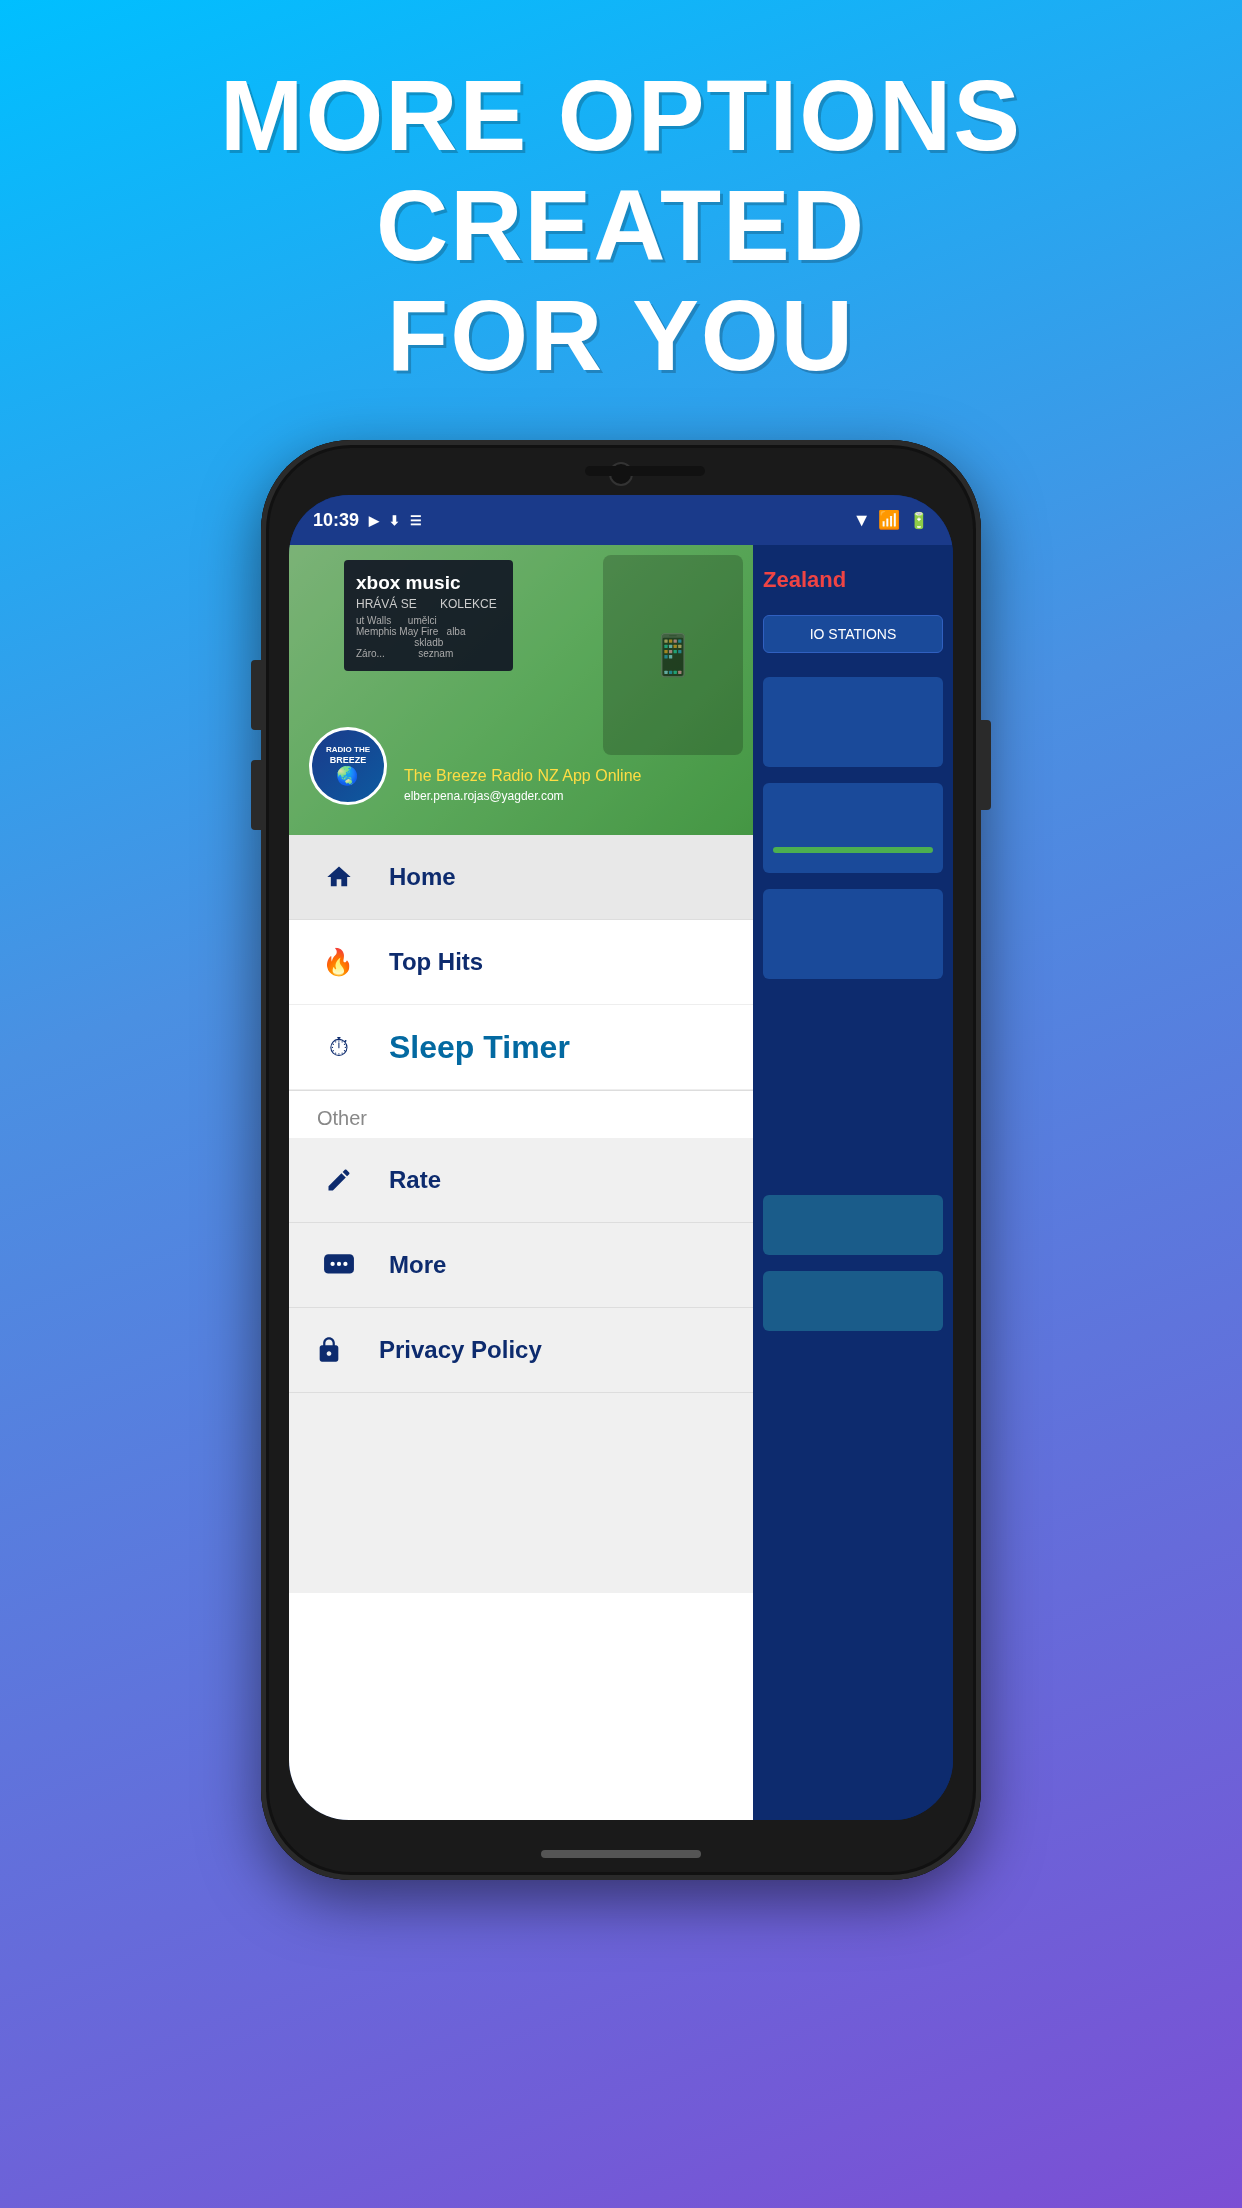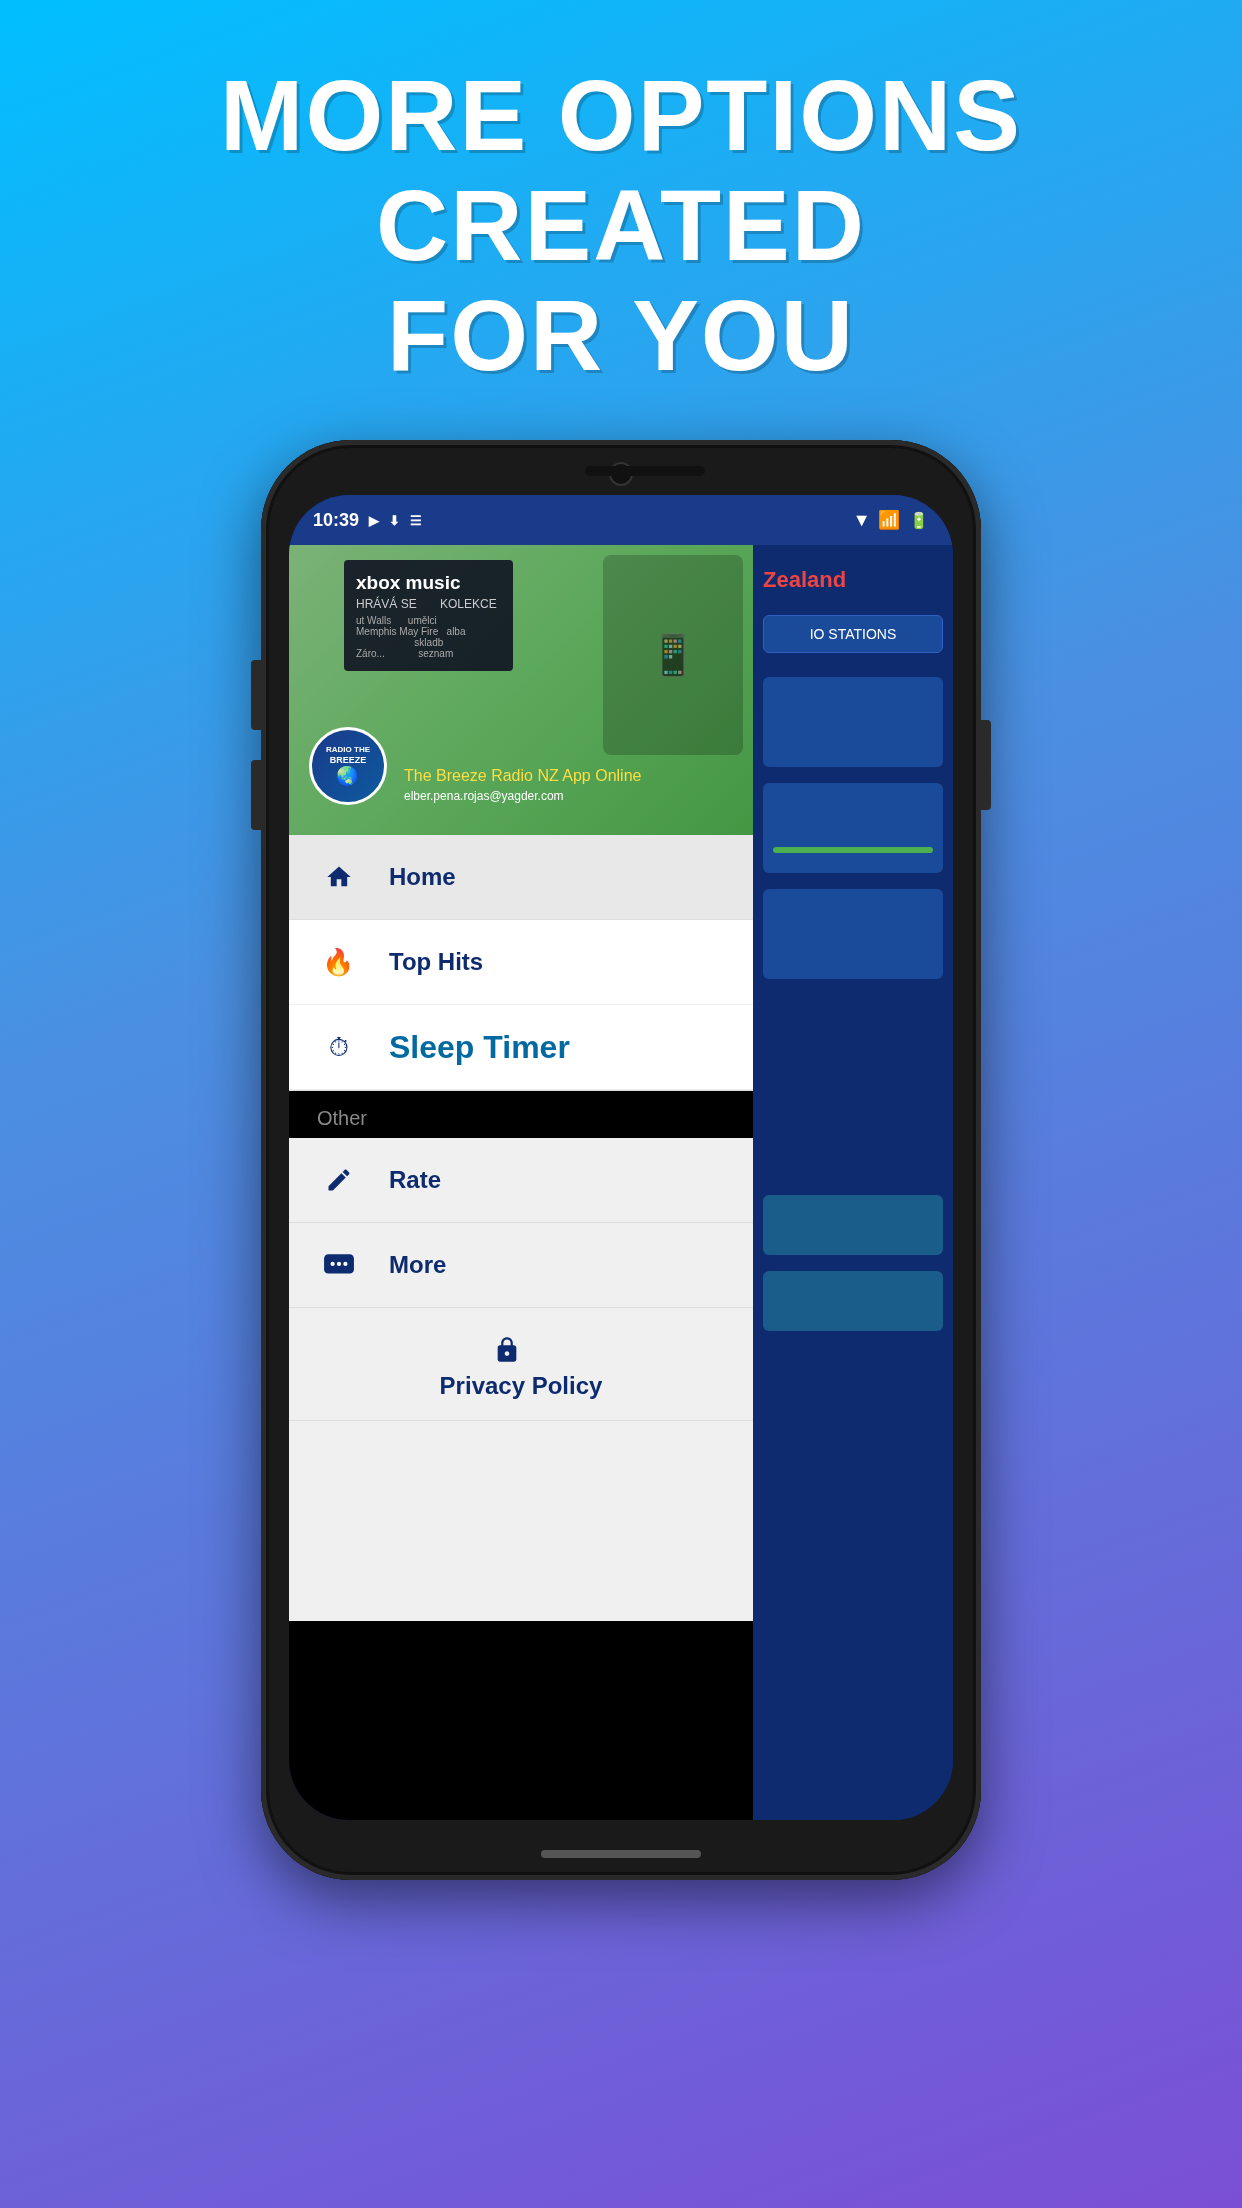--- a/index.html
+++ b/index.html
@@ -103,21 +103,21 @@
             <span style="color:#0d2b6e;font-size:24px;font-weight:bold;">Top Hits</span>
           </div>
 
           <div style="display:flex;align-items:center;padding:20px 28px;background:white;border-bottom:1px solid #eee;">
             <div style="width:44px;height:44px;display:flex;align-items:center;justify-content:center;margin-right:28px;color:#0d2b6e;font-size:26px;">⏱</div>
             <span style="color:#0369a1;font-size:32px;font-weight:bold;">Sleep Timer</span>
           </div>
 
         </div>
 
-        <div style="background:#000000;flex:1;">
+        <div style="background:#ffffff;flex:1;">
           <div style="padding:16px 28px 8px;color:#888;font-size:20px;border-top:1px solid #ddd;">Other</div>
 
           <div style="display:flex;align-items:center;padding:20px 28px;background:#f0f0f0;border-bottom:1px solid #ddd;">
             <div style="width:44px;height:44px;display:flex;align-items:center;justify-content:center;margin-right:28px;">
               <svg width="28" height="28" viewBox="0 0 24 24" fill="#0d2b6e">
                   <path d="M3 17.25V21h3.75L17.81 9.94l-3.75-3.75L3 17.25zM20.71 7.04c.39-.39.39-1.02 0-1.41l-2.34-2.34c-.39-.39-1.02-.39-1.41 0l-1.83 1.83 3.75 3.75 1.83-1.83z"></path>
                 </svg>
             </div>
             <span style="color:#0d2b6e;font-size:24px;font-weight:bold;">Rate</span>
           </div>
@@ -127,21 +127,21 @@
               <svg width="32" height="28" viewBox="0 0 30 24" fill="#0d2b6e">
                   <rect x="1" y="2" width="28" height="18" rx="4" ry="4"></rect>
                   <circle cx="9" cy="11" r="2" fill="white"></circle>
                   <circle cx="15" cy="11" r="2" fill="white"></circle>
                   <circle cx="21" cy="11" r="2" fill="white"></circle>
                 </svg>
             </div>
             <span style="color:#0d2b6e;font-size:24px;font-weight:bold;">More</span>
           </div>
 
-          <div style="display:flex;align-items:center;padding:20px 24px;background:#f0f0f0;border-bottom:1px solid #ddd;flex-direction:column;">
+          <div style="display:flex;align-items:center;padding:20px 18px;background:#f0f0f0;border-bottom:1px solid #ddd;">
             <div style="width:44px;height:44px;display:flex;align-items:center;justify-content:center;margin-right:28px;">
               <svg width="28" height="28" viewBox="0 0 24 24" fill="#0d2b6e">
                   <path d="M18 8h-1V6c0-2.76-2.24-5-5-5S7 3.24 7 6v2H6c-1.1 0-2 .9-2 2v10c0 1.1.9 2 2 2h12c1.1 0 2-.9 2-2V10c0-1.1-.9-2-2-2zm-6 9c-1.1 0-2-.9-2-2s.9-2 2-2 2 .9 2 2-.9 2-2 2zm3.1-9H8.9V6c0-1.71 1.39-3.1 3.1-3.1 1.71 0 3.1 1.39 3.1 3.1v2z"></path>
                 </svg>
             </div>
             <span style="color:#0d2b6e;font-size:24px;font-weight:bold;">Privacy Policy</span>
           </div>
 
           <div style="flex:1;background:#f0f0f0;height:200px;"></div>
         </div>

